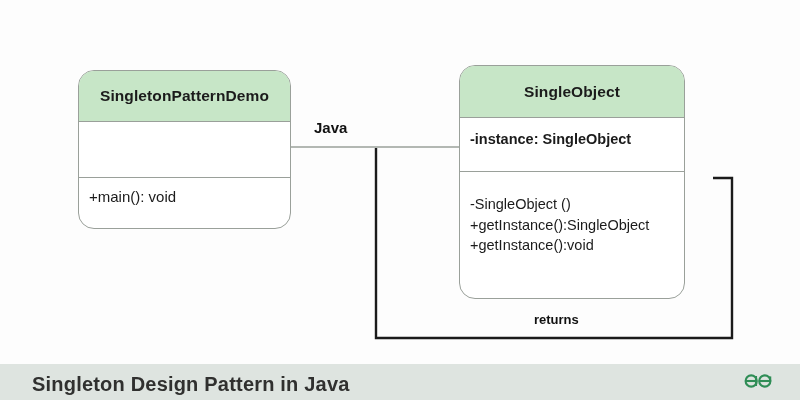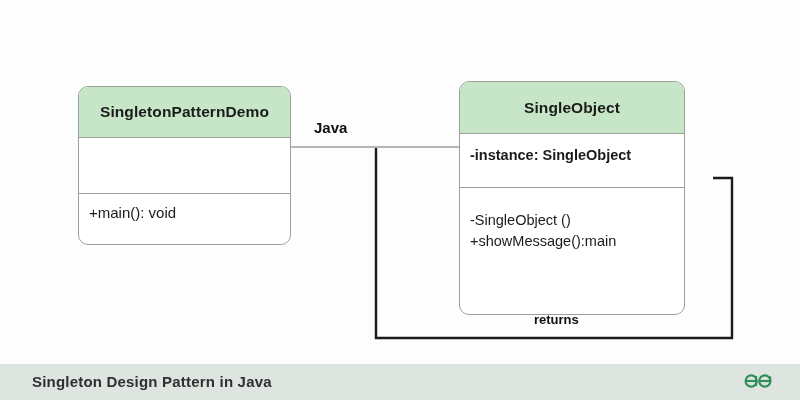--- a/index.html
+++ b/index.html
@@ -22,25 +22,24 @@
     top: 0;
     width: 800px;
     height: 400px;
   }
 
   
   .uml-class {
     position: absolute;
     background: #ffffff;
     border: 1px solid #9aa09a;
-    border-radius: 10px;
+    border-radius: 16px;
     box-sizing: border-box;
     overflow: hidden;
     z-index: 3;
-    margin-top: 16px;
   }
   .uml-header {
     background: #c7e6c7;
     border-bottom: 1px solid #9aa09a;
     box-sizing: border-box;
     display: flex;
     align-items: center;
     justify-content: center;
     font-weight: bold;
     color: #1b1b1b;
@@ -127,21 +126,21 @@
     top: 364px;
     width: 800px;
     height: 36px;
     background: #dee4e0;
     z-index: 5;
   }
   #footer-caption {
     position: absolute;
     left: 32px;
     top: 9px;
-    font-size: 15px;
+    font-size: 20px;
     font-weight: bold;
     color: #30302f;
     letter-spacing: 0.2px;
   }
   #gfg-logo {
     position: absolute;
     left: 738px;
     top: 370px;
     width: 40px;
     height: 22px;
@@ -168,21 +167,22 @@
     </div>
   </div>
 
   <div id="class-single" class="uml-class">
     <div class="uml-header">SingleObject</div>
     <div class="uml-section attrs">
       <div class="uml-member">-instance: SingleObject</div>
     </div>
     <div class="uml-section ops divider-top">
       <div class="uml-member">-SingleObject ()</div>
-      <div class="uml-member">+showMessage():main</div>
+      <div class="uml-member">+getInstance():SingleObject</div>
+      <div class="uml-member">+getInstance():void</div>
     </div>
   </div>
 
   <div id="label-asks" class="conn-label">Java</div>
 
   <div id="label-returns" class="conn-label">returns</div>
 
   <div id="footer">
     <div id="footer-caption">Singleton Design Pattern in Java</div>
   </div>

